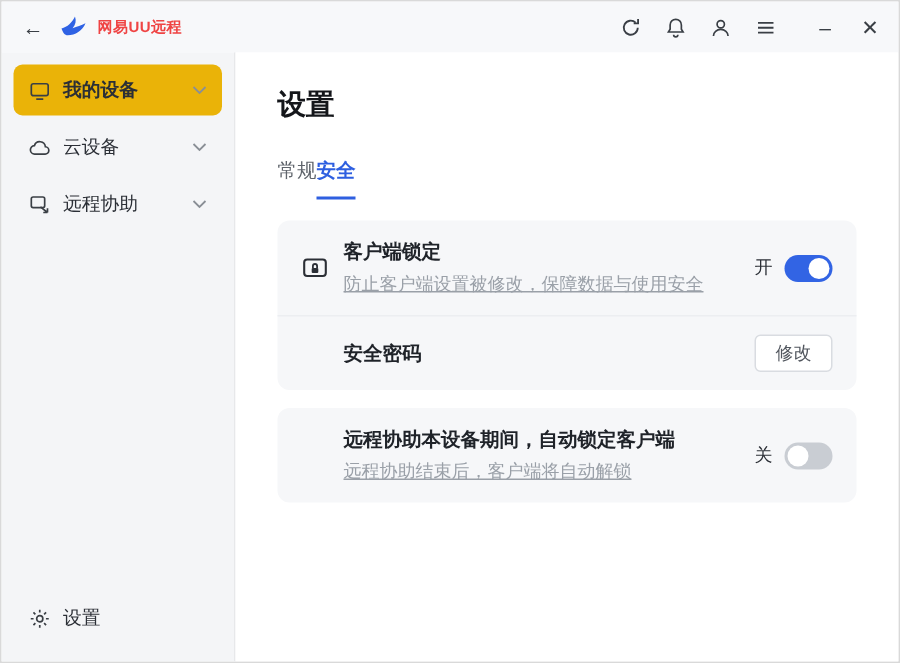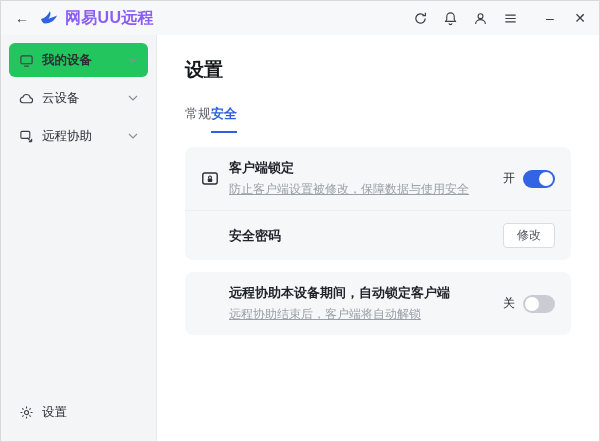--- a/index.html
+++ b/index.html
@@ -5,30 +5,30 @@
   * { margin:0; padding:0; box-sizing:border-box; }
   html,body { width:600px; height:442px; }
   body { font-family:"Liberation Sans","DejaVu Sans",sans-serif; background:#fff; }
   .window { width:600px; height:442px; display:flex; flex-direction:column; background:#fff; border:1px solid #d9d9d9; overflow:hidden; }
 
   
   .titlebar { height:34px; background:#f7f8fa; display:flex; align-items:center; padding:0 6px 0 8px; flex-shrink:0; }
   .tb-btn { width:26px; height:26px; border:none; background:transparent; display:flex; align-items:center; justify-content:center; color:#3a3f45; border-radius:5px; cursor:pointer; font-size:14px; }
   .tb-btn svg { width:15px; height:15px; }
   .logo { width:20px; height:20px; margin:0 6px 0 4px; display:flex; align-items:center; }
-  .app-title { font-size:16px; font-weight:700; color:#8b5cf6; letter-spacing:.3px; }
+  .app-title { font-size:10px; font-weight:700; color:#ef4444; letter-spacing:.3px; }
   .tb-spacer { flex:1; }
   .tb-group { display:flex; align-items:center; gap:4px; }
   .win-ctrl { margin-left:14px; }
 
   
   .app-body { flex:1; display:flex; min-height:0; }
   .sidebar { width:156px; background:#f4f5f7; border-right:1px solid #e7e8ea; display:flex; flex-direction:column; padding:8px; }
   .side-item { height:34px; display:flex; align-items:center; gap:8px; padding:0 10px; border-radius:6px; font-size:12.5px; color:#2b2f36; cursor:pointer; margin-bottom:4px; }
-  .side-item.active { background:#22c55e; font-weight:600; }
+  .side-item.active { background:#eab308; font-weight:600; }
   .side-item .icon { width:15px; height:15px; display:flex; color:#3a3f45; }
   .side-item .icon svg { width:15px; height:15px; }
   .chev { margin-left:auto; color:#8a8f96; display:flex; }
   .chev svg { width:10px; height:6px; }
   .side-footer { margin-top:auto; }
 
   
   .main { flex:1; background:#fff; padding:22px 28px; overflow:auto; }
   .page-title { font-size:19px; font-weight:700; color:#14161a; }
   .tabs { display:flex; margin-top:22px; }

